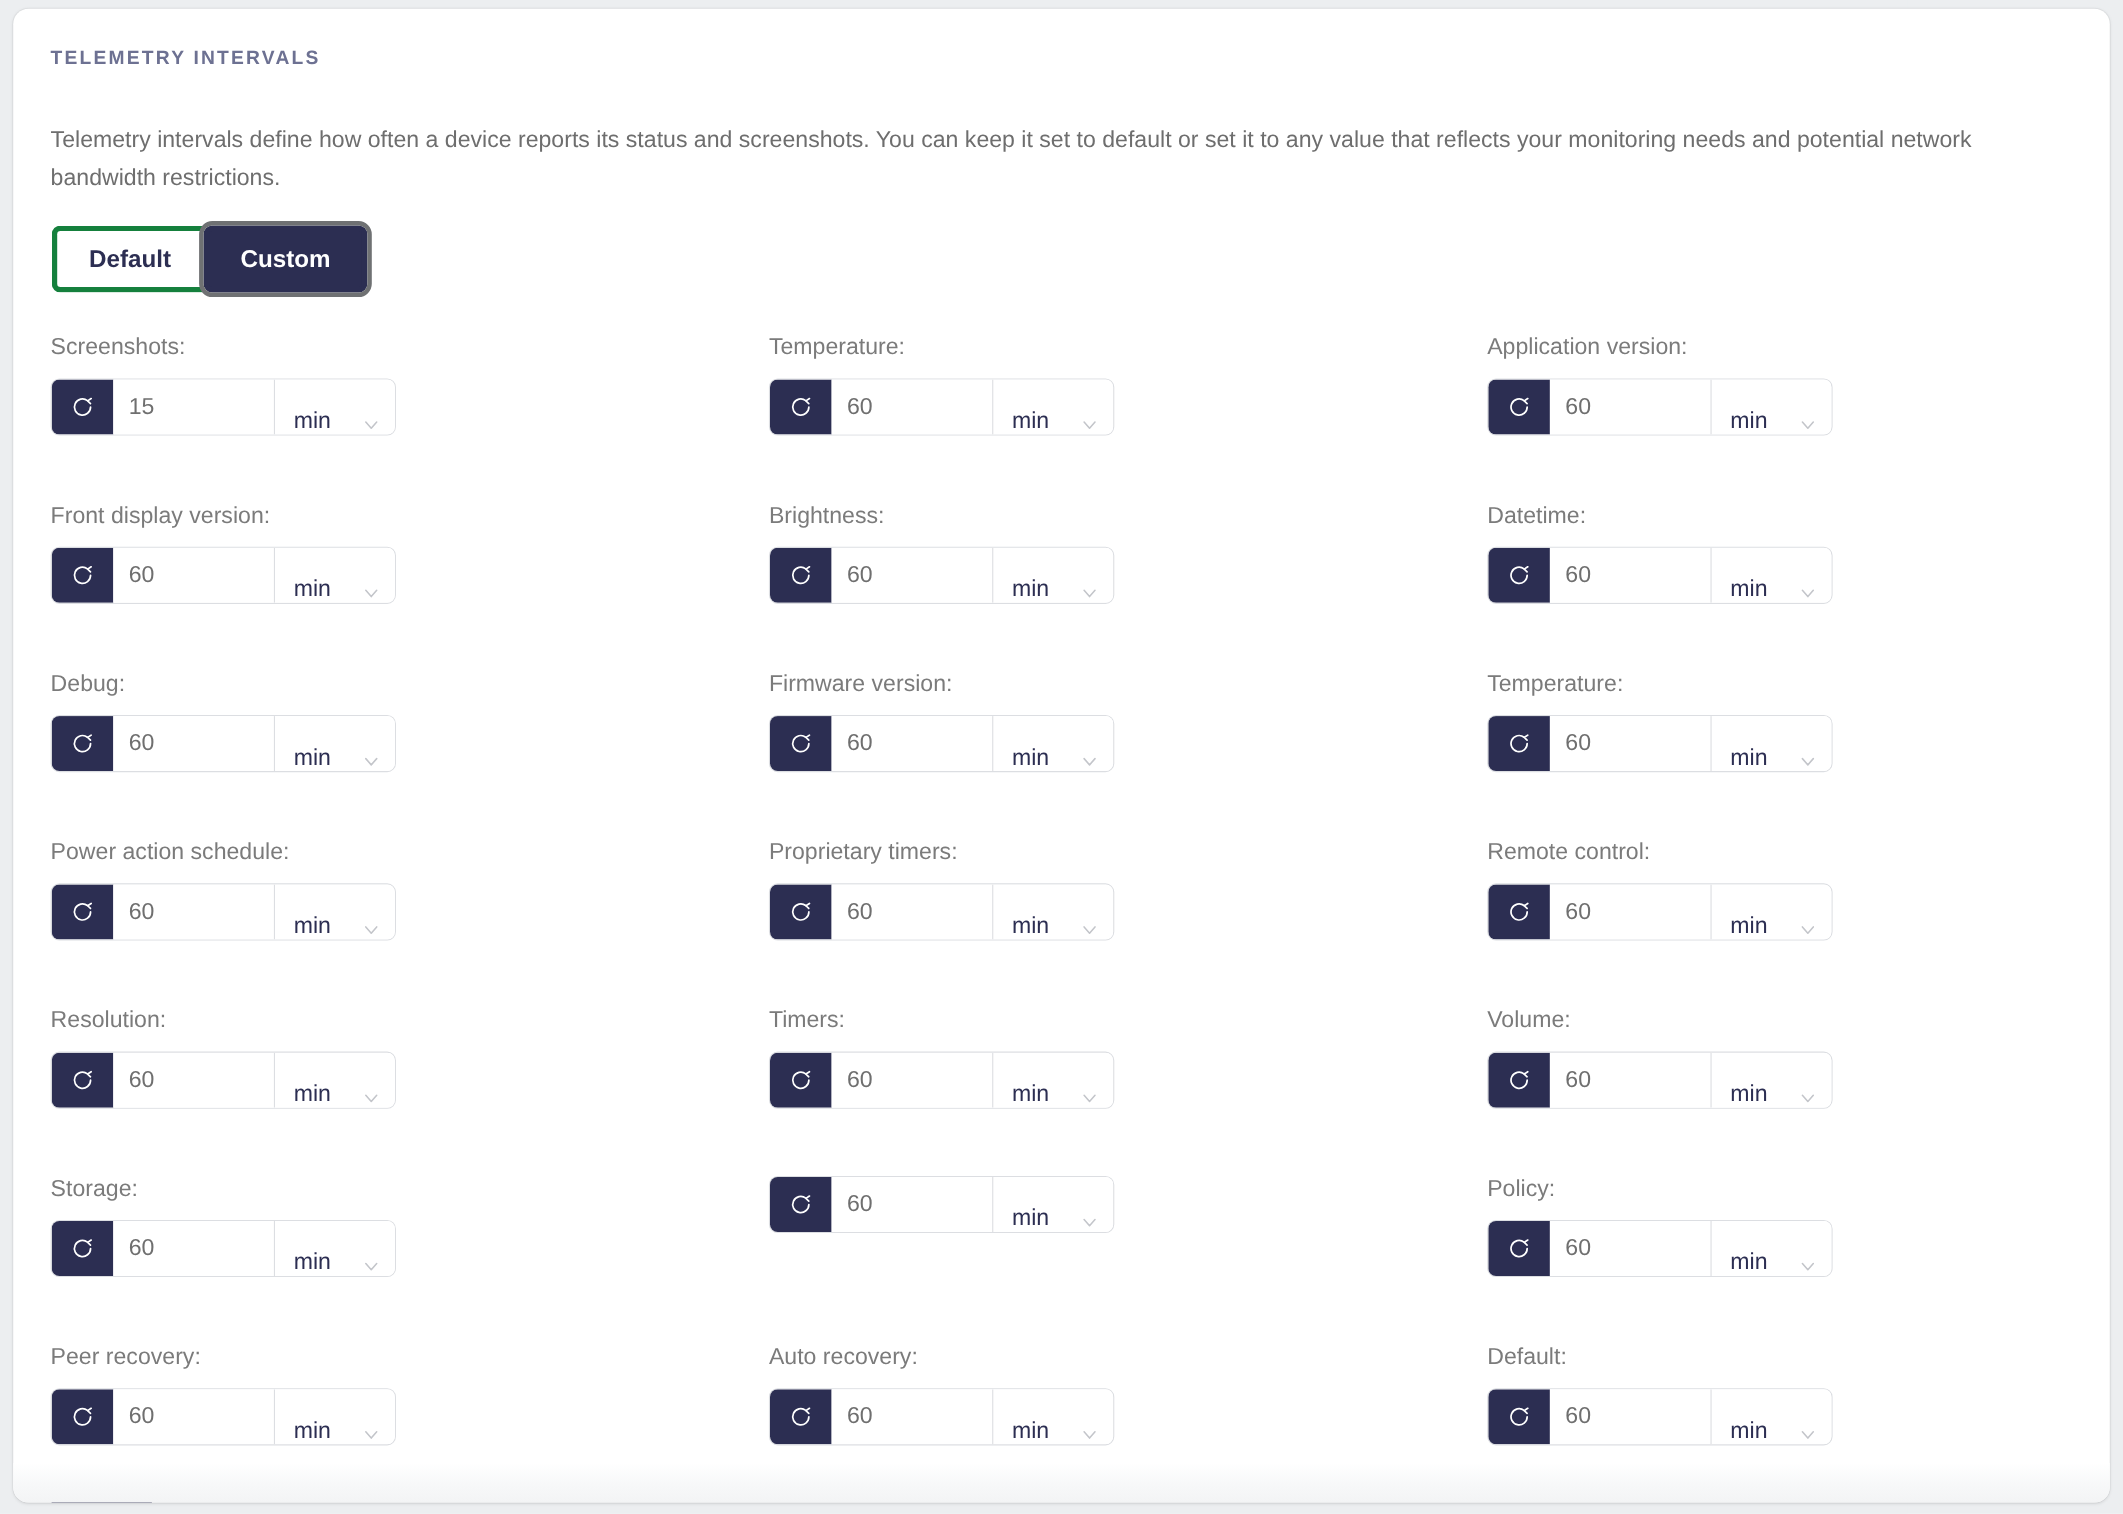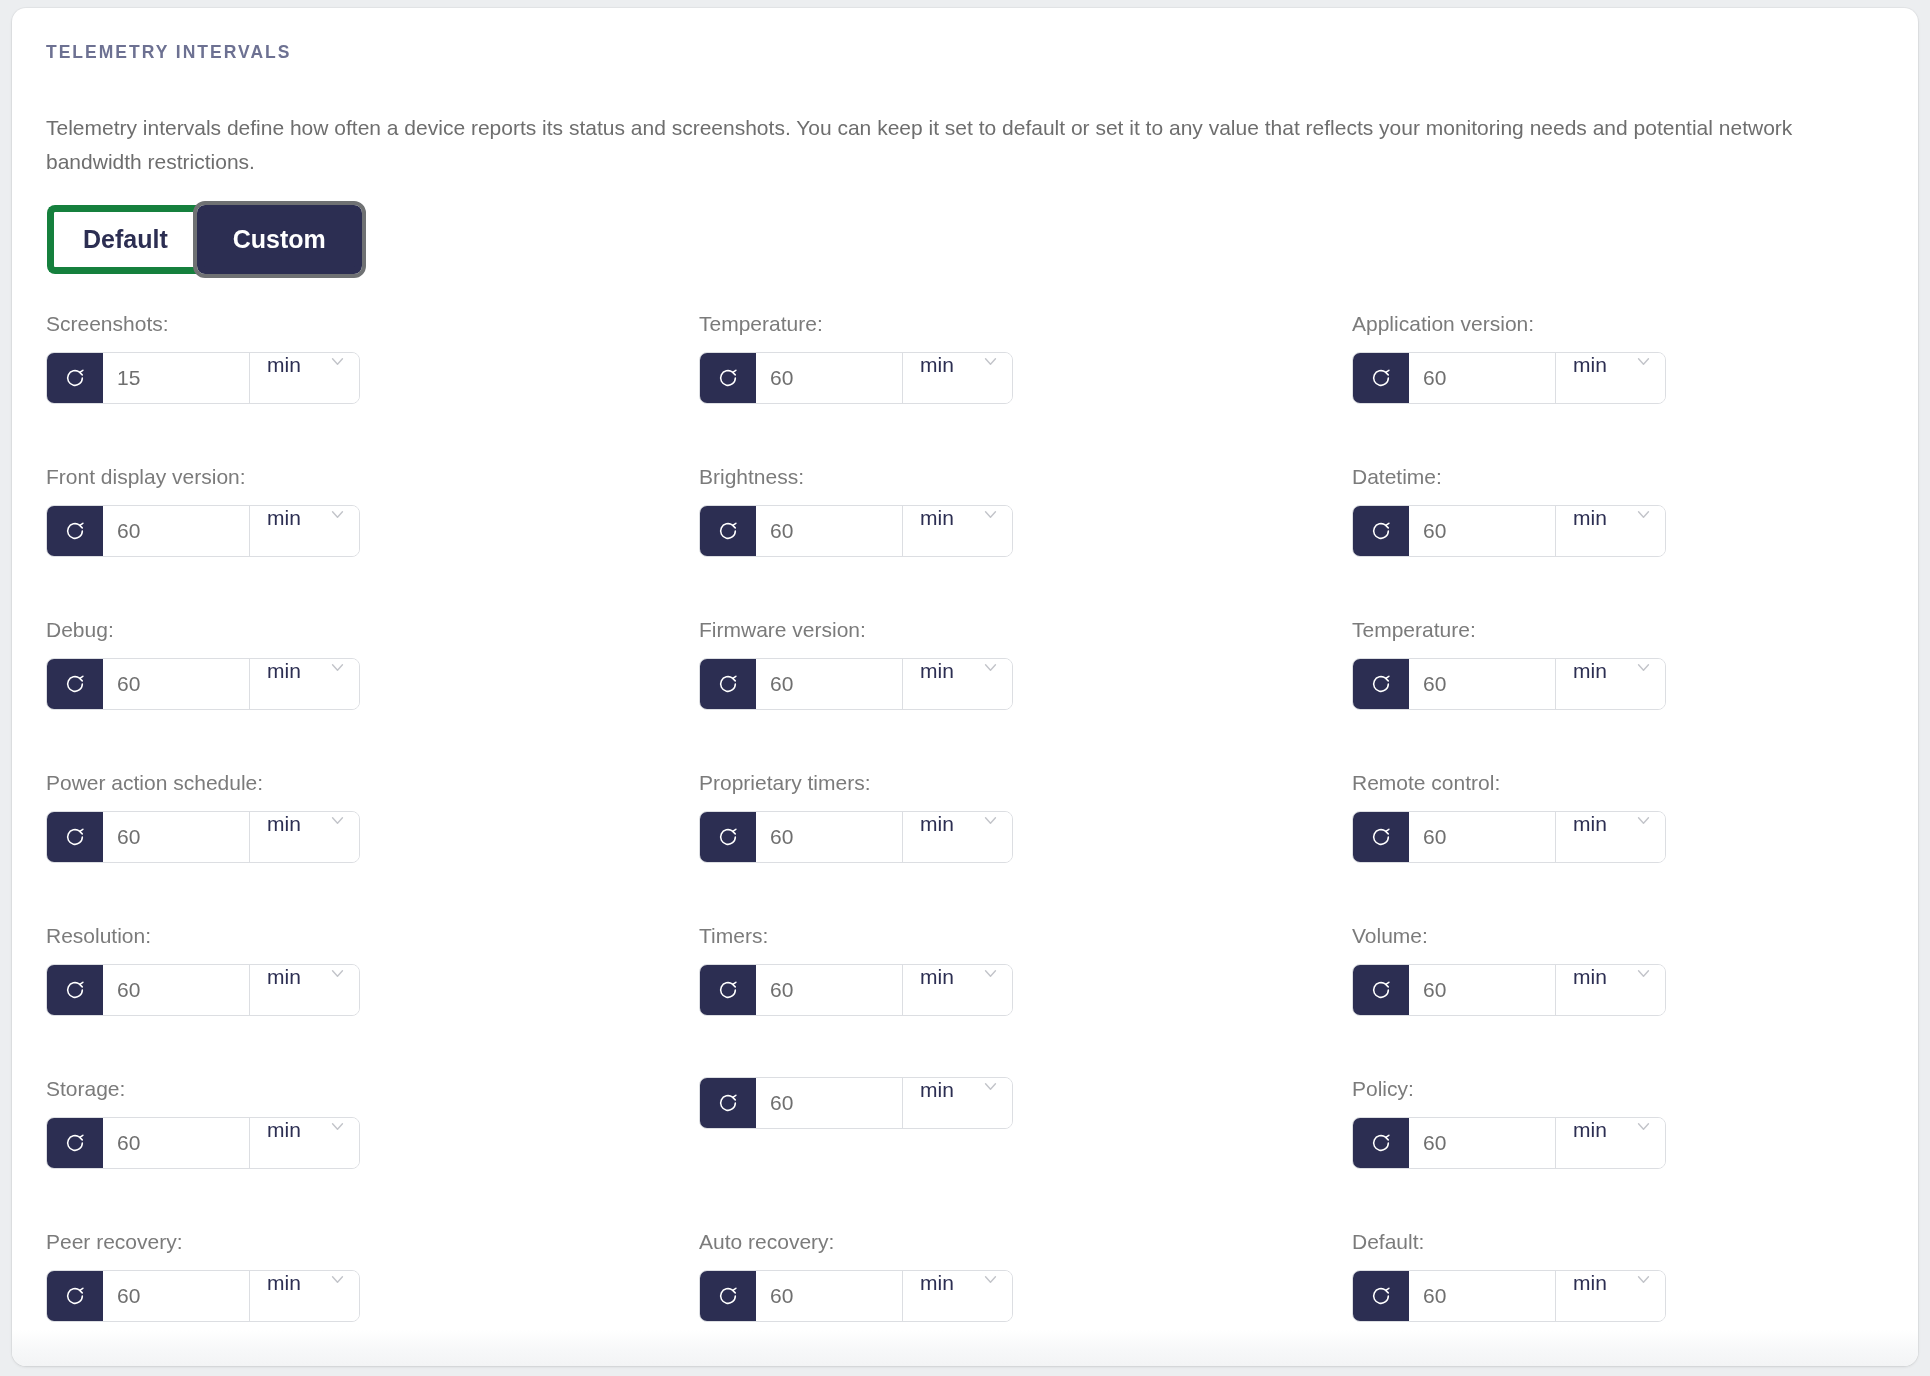--- a/index.html
+++ b/index.html
@@ -61,24 +61,24 @@
   }
 
   
   .mode-toggle {
     display: inline-flex;
     margin-bottom: 34px;
     margin-left: 1px;
   }
   .mode-btn {
     font-family: "Liberation Sans", sans-serif;
-    font-size: 25px;
+    font-size: 22px;
     font-weight: 700;
     padding: 13px 29px;
-    border: 7px solid #15803d;
+    border: 5px solid #15803d;
     background: #ffffff;
     color: #2c2e52;
     cursor: pointer;
     line-height: 1.15;
   }
   .mode-btn.left {
     border-radius: 8px 0 0 8px;
     border-right: none;
   }
   .mode-btn.right {
@@ -148,21 +148,21 @@
     color: #6f6f6f;
     padding: 0 14px;
     background: #ffffff;
   }
 
   .unit-select {
     width: 110px;
     border: none;
     border-left: 1px solid #dcdee2;
     display: flex;
-    align-items: flex-start;
+    align-items: flex-end;
     justify-content: space-between;
     padding: 0 13px 0 17px;
     background: #ffffff;
     cursor: pointer;
   }
   .unit-value {
     font-size: 21px;
     color: #2c2e52;
     font-weight: 400;
   }

